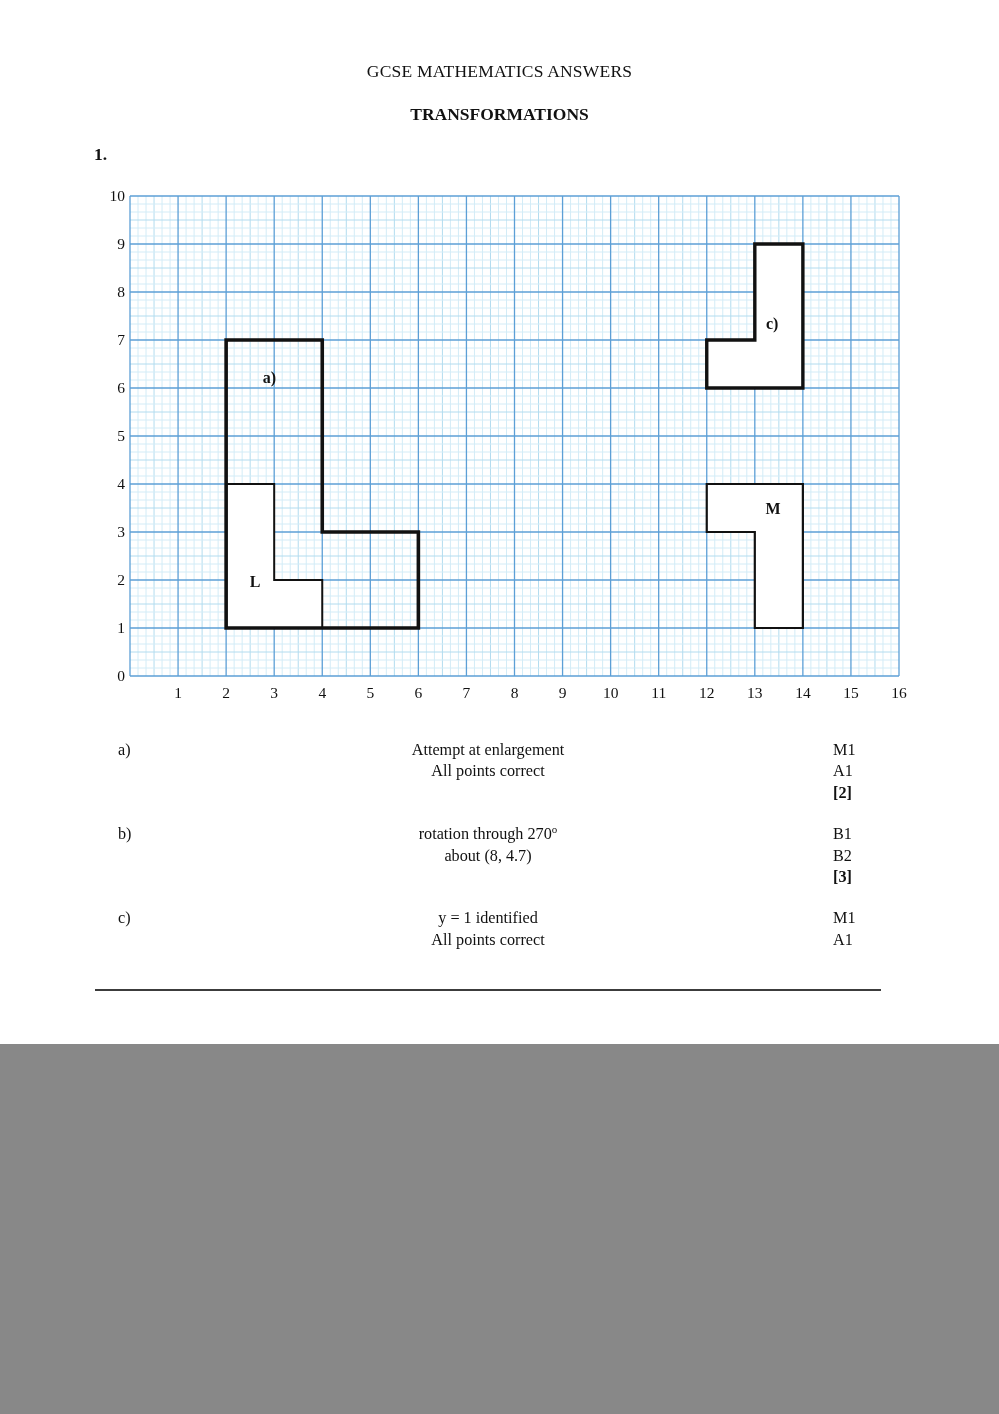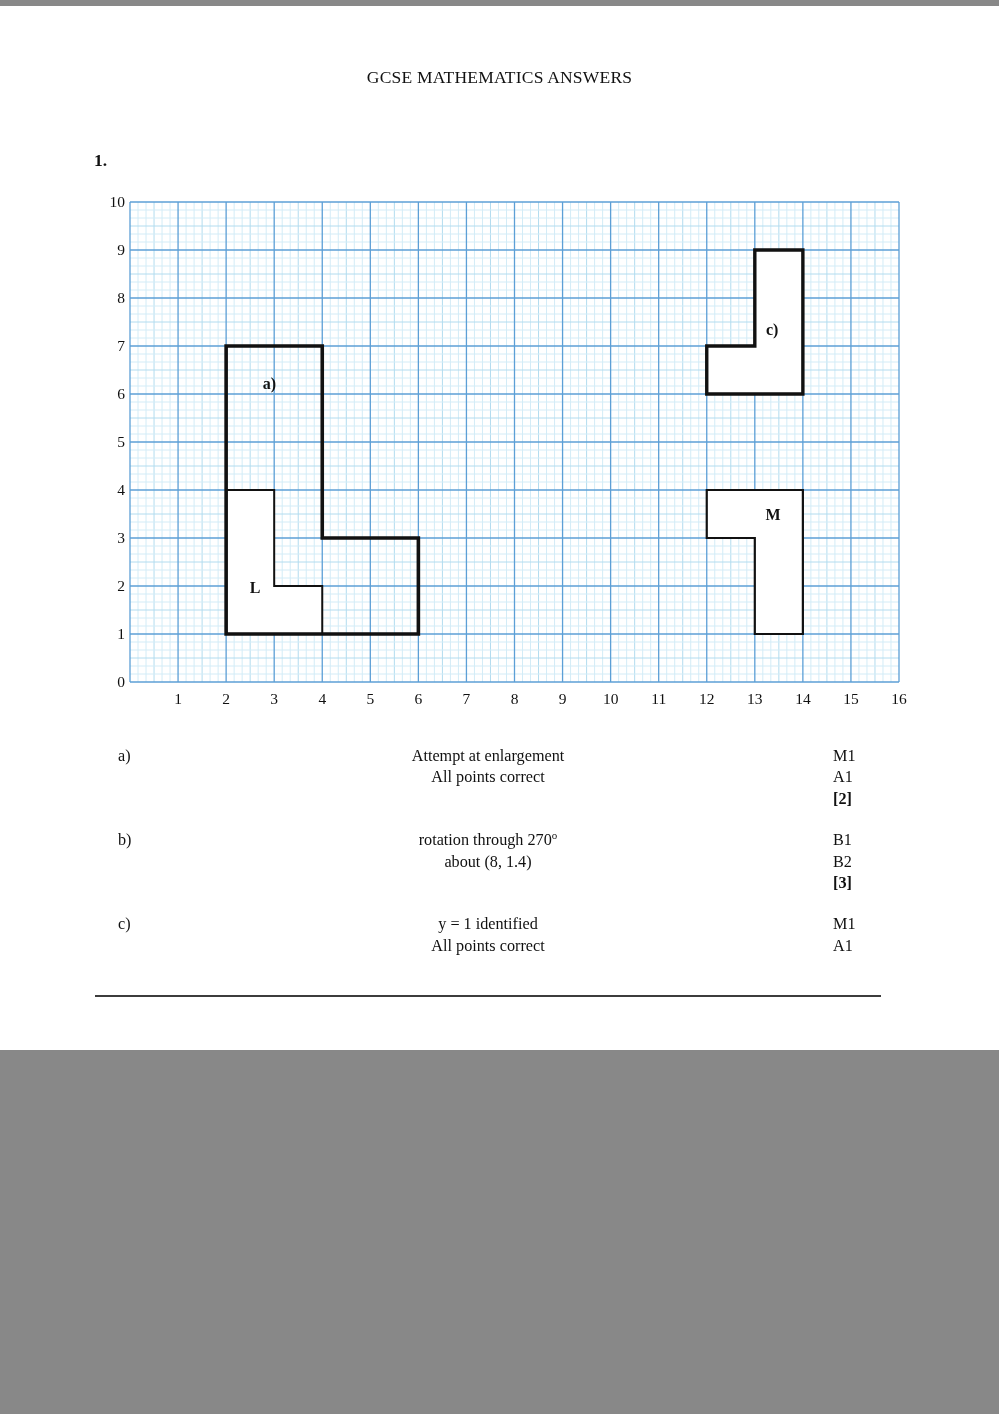--- a/index.html
+++ b/index.html
@@ -1,19 +1,19 @@
 <!DOCTYPE html>
 <html><head>
 <meta charset="utf-8">
 <style>
   html,body{margin:0;padding:0;background:#888;}
   .page{
     position:relative;
     width:999px;height:1044px;
-    margin:6px auto;
+    margin:0 auto;
     background:#ffffff;
     font-family:"Liberation Serif","DejaVu Serif",serif;
     color:#111;
     overflow:hidden;
   }
   .doc-title{
     position:absolute;top:61px;left:0;right:0;
     text-align:center;font-size:17.5px;letter-spacing:.2px;
   }
   .doc-subtitle{
@@ -44,20 +44,21 @@
     position:absolute;top:1315px;left:0;right:0;
     text-align:center;font-size:16.5px;
   }
 </style>
 </head>
 <body>
 
 <div class="page">
 
   <div class="doc-title">GCSE MATHEMATICS ANSWERS</div>
+  <div class="doc-subtitle">TRANSFORMATIONS</div>
   <div class="q-number">1.</div>
 
   <svg class="graph-svg" width="999" height="722" viewBox="0 0 999 722">
       <g>
         <line x1="138.01041666666666" y1="196" x2="138.01041666666666" y2="676" stroke="#d3ecf7" stroke-width="1"></line>
         <line x1="146.02083333333334" y1="196" x2="146.02083333333334" y2="676" stroke="#d3ecf7" stroke-width="1"></line>
         <line x1="154.03125" y1="196" x2="154.03125" y2="676" stroke="#b2dcef" stroke-width="1"></line>
         <line x1="162.04166666666666" y1="196" x2="162.04166666666666" y2="676" stroke="#d3ecf7" stroke-width="1"></line>
         <line x1="170.05208333333334" y1="196" x2="170.05208333333334" y2="676" stroke="#d3ecf7" stroke-width="1"></line>
         <line x1="186.07291666666666" y1="196" x2="186.07291666666666" y2="676" stroke="#d3ecf7" stroke-width="1"></line>
@@ -278,21 +279,21 @@
         </div>
       </div>
       <div class="ans-block">
         <div class="ans-row">
           <span class="ans-part">b)</span>
           <span class="ans-text"><span>rotation through 270</span><sup>o</sup></span>
           <span class="ans-mark">B1</span>
         </div>
         <div class="ans-row">
           <span class="ans-part"></span>
-          <span class="ans-text"><span>about (8, 1.4)</span></span>
+          <span class="ans-text"><span>about (8, 4.7)</span></span>
           <span class="ans-mark">B2</span>
         </div>
         <div class="ans-row">
           <span class="ans-part"></span>
           <span class="ans-text"></span>
           <span class="ans-mark ans-total">[3]</span>
         </div>
       </div>
       <div class="ans-block">
         <div class="ans-row">

